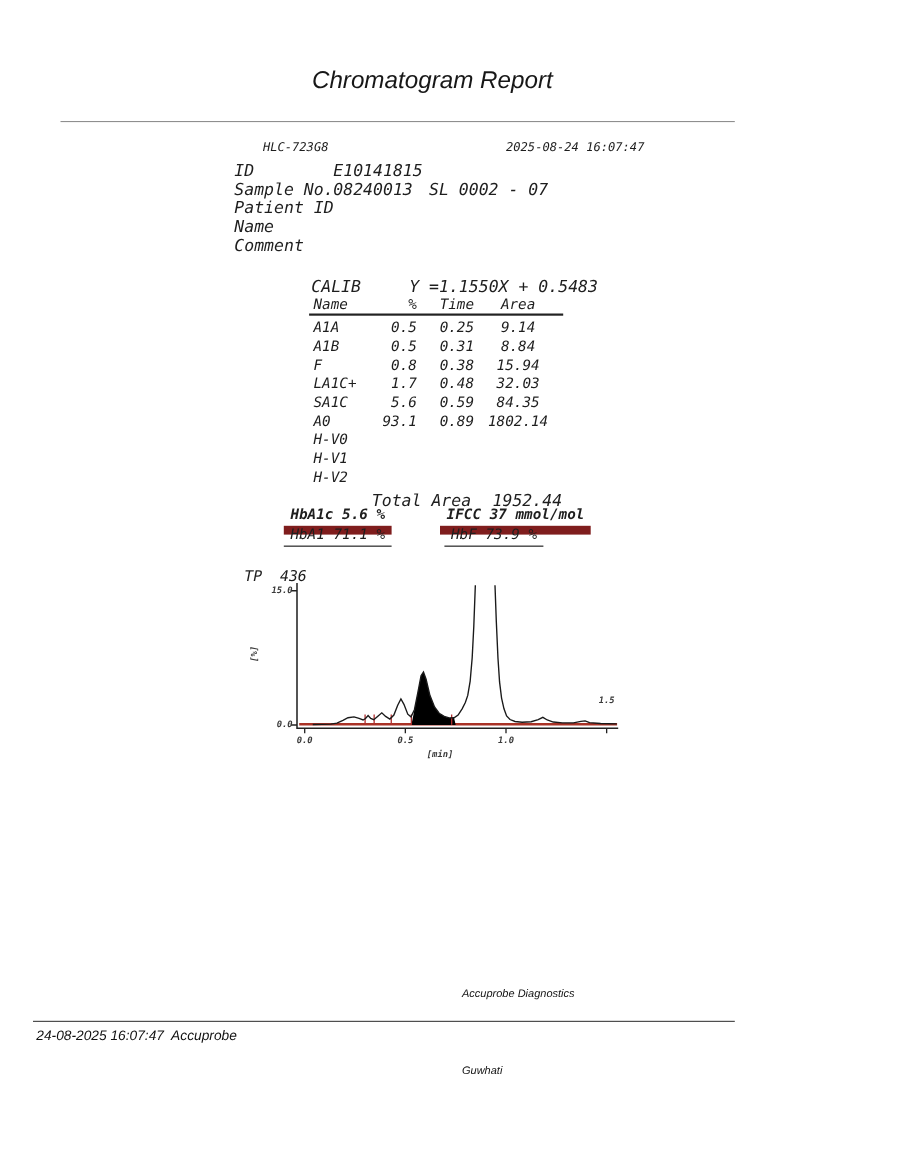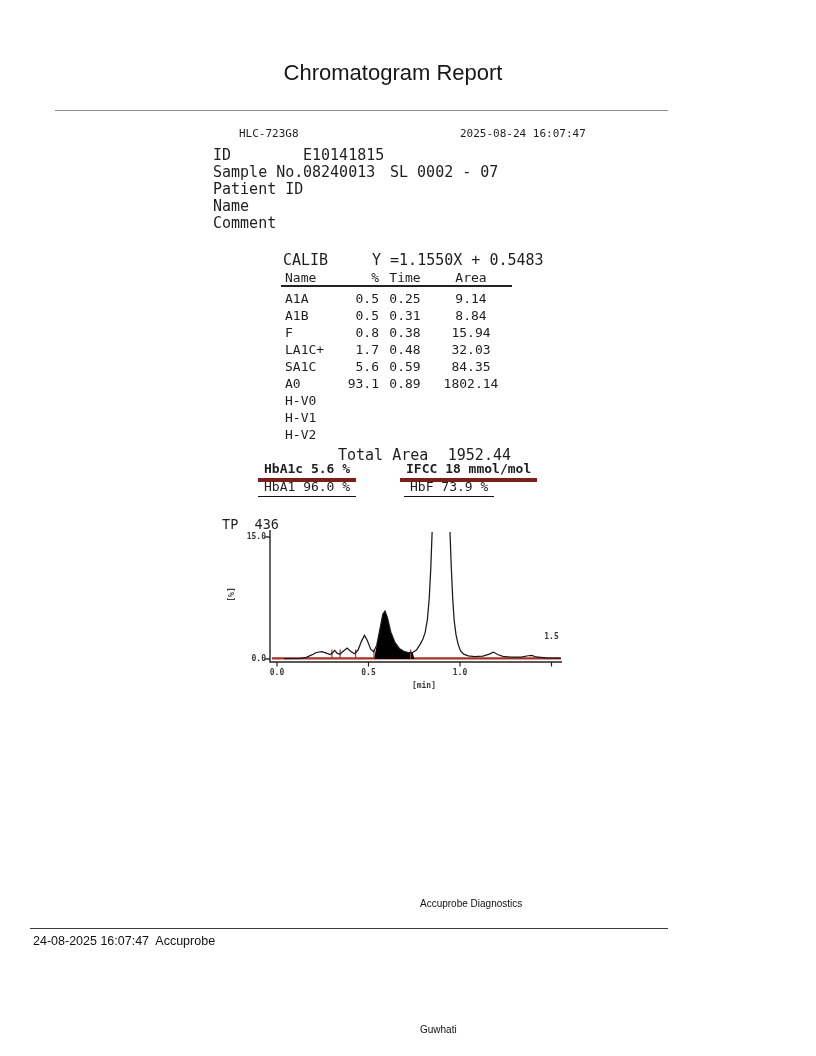--- a/index.html
+++ b/index.html
@@ -1,47 +1,47 @@
 <!DOCTYPE html>
 <html><head>
 <meta charset="utf-8">
 <style>
   * { margin:0; padding:0; box-sizing:border-box; }
   body { background:#fff; }
   .page { position:relative; width:668px; height:1056px; background:#ffffff; overflow:hidden;
-          font-family:"DejaVu Sans Mono", monospace; color:#1e1e1e; }
+          font-family:"DejaVu Sans Mono", monospace; color:#1e1e1e;font-style:italic; }
   .pre { white-space:pre; }
   .abs { position:absolute; }
 
   .title { position:absolute; left:0; top:60px; width:786px; text-align:center;
            font-family:"Liberation Sans", sans-serif; font-size:22px; color:#171717; }
   .title-rule { position:absolute; left:55px; top:110px; width:685px; border-top:1px solid #8f8f8f; }
 
   .mono11 { font-size:11px;padding-left:29px; }
   .mono13 { font-size:15px; }
 
   .trow { position:absolute; left:285px; width:226px; display:flex; font-size:13px; }
   .c-name { width:60px; text-align:left; }
   .c-pct  { width:34px; text-align:right; }
-  .c-time { width:52px; text-align:center; }
+  .c-time { width:52px; text-align:right; }
   .c-area { width:80px; text-align:center; }
   .tdivider { position:absolute; left:281px; top:285px; width:231px; border-top:2px solid #222; }
 
   .result-b { position:absolute; font-size:13px; font-weight:bold; padding:0 6px 2px 6px;
-              border-bottom:4px solid #7f1d1d; white-space:pre; }
+              border-bottom:8px solid #7f1d1d; white-space:pre; }
   .result-n { position:absolute; font-size:13px; padding:0 6px 2px 6px;
               border-bottom:1.5px solid #111; white-space:pre; }
 
   .ticklbl { position:absolute; font-size:8px; font-weight:bold; color:#3a3a3a;
              font-family:"DejaVu Sans Mono", monospace; }
   .tl-x { width:28px; text-align:center; }
   .tl-y { width:30px; text-align:right; }
   .ylab { position:absolute; left:224px; top:590px; font-size:8px; font-weight:bold; color:#3a3a3a;
           transform:rotate(-90deg); }
-  .xlab { position:absolute; left:388px; top:681px; width:48px; text-align:right;
+  .xlab { position:absolute; left:388px; top:681px; width:48px; text-align:left;
           font-size:8px; font-weight:bold; color:#3a3a3a; }
   .tp { position:absolute; left:222px; top:516px; font-size:13.5px; white-space:pre; }
 
   .footer-rule { position:absolute; left:30px; top:928px; width:756px; border-top:1.2px solid #3c3c3c; }
   .f-sans { font-family:"Liberation Sans", sans-serif; color:#111; }
   .f-main { font-size:12.5px; white-space:pre; }
   .f-small { font-size:10px; }
 </style>
 </head>
 <body>
@@ -127,22 +127,22 @@
     <span class="c-name">H-V1</span>
   </div>
   <div class="trow" style="top:427px">
     <span class="c-name">H-V2</span>
   </div>
 
   <span class="abs mono13" style="left:338px;top:446px">Total Area</span>
   <span class="abs mono13" style="left:431px;top:446px;width:80px;text-align:right;display:inline-block">1952.44</span>
 
   <span class="result-b" style="left:258px;top:461px">HbA1c 5.6 %</span>
-  <span class="result-b" style="left:400px;top:461px">IFCC 18 mmol/mol</span>
-  <span class="result-n" style="left:258px;top:479px">HbA1 96.0 %</span>
+  <span class="result-b" style="left:400px;top:461px">IFCC 37 mmol/mol</span>
+  <span class="result-n" style="left:258px;top:479px">HbA1 71.1 %</span>
   <span class="result-n" style="left:404px;top:479px">HbF 73.9 %</span>
 
   <div>
     <span class="tp">TP  436</span>
     <svg id="chrom-svg" class="abs" style="left:255px;top:528px" width="310" height="170" viewBox="0 0 310 170">
         <defs>
           <clipPath id="plotclip">
             <rect x="0" y="4" width="310" height="130"></rect>
           </clipPath>
         </defs>
@@ -171,15 +171,15 @@
         <span class="ticklbl tl-y" style="left:236px;top:532px">15.0</span>
       </div>
     <span class="ylab">[%]</span>
     <span class="xlab">[min]</span>
   </div>
 
   <div class="footer-rule"></div>
   <span class="abs f-sans f-main" style="left:33px;top:934px">24-08-2025 16:07:47  Accuprobe</span>
   <span class="abs f-sans f-main" style="left:688px;top:934px">1 / 1</span>
   <span class="abs f-sans f-small" style="left:420px;top:898px">Accuprobe Diagnostics</span>
-  <span class="abs f-sans f-small" style="left:420px;top:1024px">Guwhati</span>
+  <span class="abs f-sans f-small" style="left:420px;top:968px">Guwhati</span>
 
 </div>
 
 </body></html>

